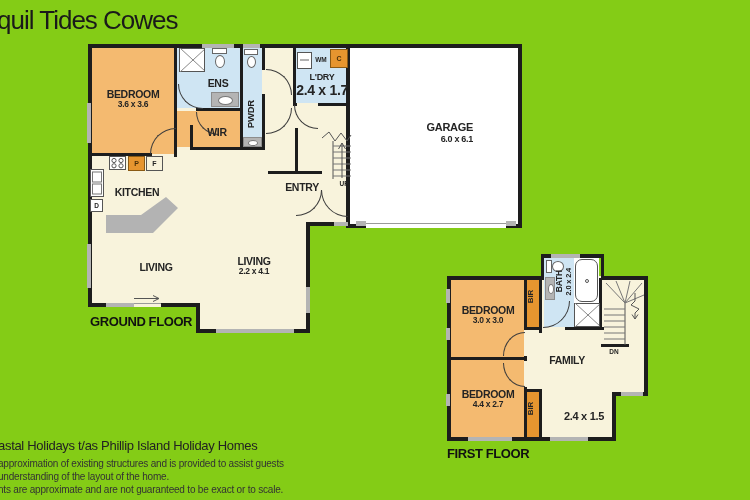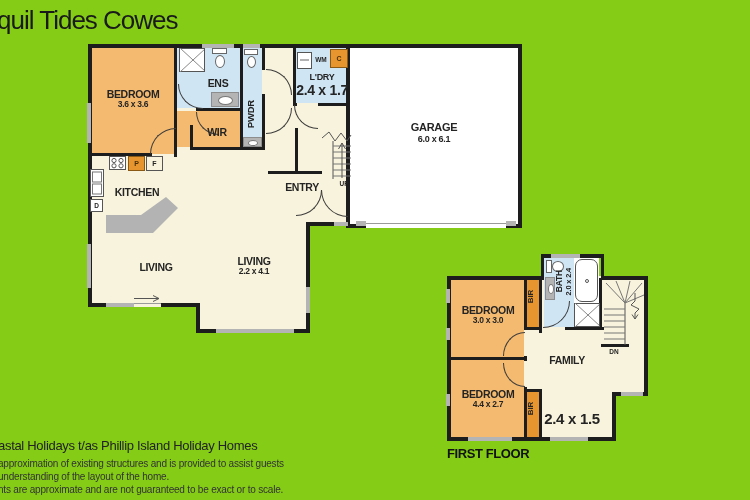--- a/index.html
+++ b/index.html
@@ -167,31 +167,32 @@
       <div class="name">BEDROOM</div>
       <div class="dim">3.6 x 3.6</div>
     </div>
     <div class="lbl name" style="left:198px;top:77px;width:40px;">ENS</div>
     <div class="lbl name" style="left:196px;top:126px;width:42px;">WIR</div>
     <div class="vlbl" style="left:245px;top:100px;font-size:9.5px;">PWDR</div>
     <div class="lbl" style="left:296px;top:72px;width:52px;">
       <div style="font-size:9px;">L'DRY</div>
       <div style="font-size:14px;text-align:right;">2.4 x 1.7</div>
     </div>
-    <div class="lbl" style="left:395px;top:121px;width:78px;">
+    <div class="lbl" style="left:395px;top:121px;width:78px;text-align:right;">
       <div style="font-size:11px;">GARAGE</div>
       <div style="font-size:9px;">6.0 x 6.1</div>
     </div>
     <div class="lbl name" style="left:103px;top:186px;width:68px;">KITCHEN</div>
     <div class="lbl name" style="left:278px;top:181px;width:48px;">ENTRY</div>
     <div class="lbl name" style="left:120px;top:261px;width:72px;">LIVING</div>
     <div class="lbl" style="left:218px;top:255px;width:72px;">
       <div class="name">LIVING</div>
       <div class="dim">2.2 x 4.1</div>
     </div>
+    <div class="floor-title" style="left:90px;top:314px;">GROUND FLOOR</div>
   </div>
 
   <div class="abs" style="inset:0;">
 
     <div class="fill" style="left:447px;top:276px;width:201px;height:165px;background:#f8f3dc;
          clip-path:polygon(0 0,201px 0,201px 120px,166px 120px,166px 165px,0 165px);"></div>
 
     <div class="fill" style="left:451px;top:280px;width:73px;height:77px;background:#f4ba70;"></div>
     <div class="fill" style="left:451px;top:360px;width:73px;height:77px;background:#f4ba70;"></div>
     <div class="fill" style="left:527px;top:280px;width:12px;height:47px;background:#e6952f;"></div>
@@ -271,21 +272,21 @@
     </div>
     <div class="lbl" style="left:451px;top:388px;width:74px;">
       <div class="name">BEDROOM</div>
       <div class="dim">4.4 x 2.7</div>
     </div>
     <div class="vlbl" style="left:526px;top:290px;font-size:8px;">BIR</div>
     <div class="vlbl" style="left:526px;top:402px;font-size:8px;">BIR</div>
     <div class="vlbl" style="left:554px;top:270px;font-size:8.5px;">BATH</div>
     <div class="vlbl" style="left:564px;top:268px;font-size:7.5px;">2.0 x 2.4</div>
     <div class="lbl name" style="left:531px;top:354px;width:72px;">FAMILY</div>
-    <div class="lbl" style="left:540px;top:410px;width:64px;font-size:15px;">2.4 x 1.5</div>
+    <div class="lbl" style="left:552px;top:410px;width:64px;font-size:11px;">2.4 x 1.5</div>
     <div class="floor-title" style="left:447px;top:446px;">FIRST FLOOR</div>
   </div>
 
   <div class="abs" style="inset:0;">
     <div class="foot1" style="left:-2px;top:438px;">astal Holidays t/as Phillip Island Holiday Homes</div>
     <div class="foot" style="left:-2px;top:458px;">approximation of existing structures and is provided to assist guests</div>
     <div class="foot" style="left:-2px;top:471px;">understanding of the layout of the home.</div>
     <div class="foot" style="left:-2px;top:484px;">nts are approximate and are not guaranteed to be exact or to scale.</div>
   </div>
 

